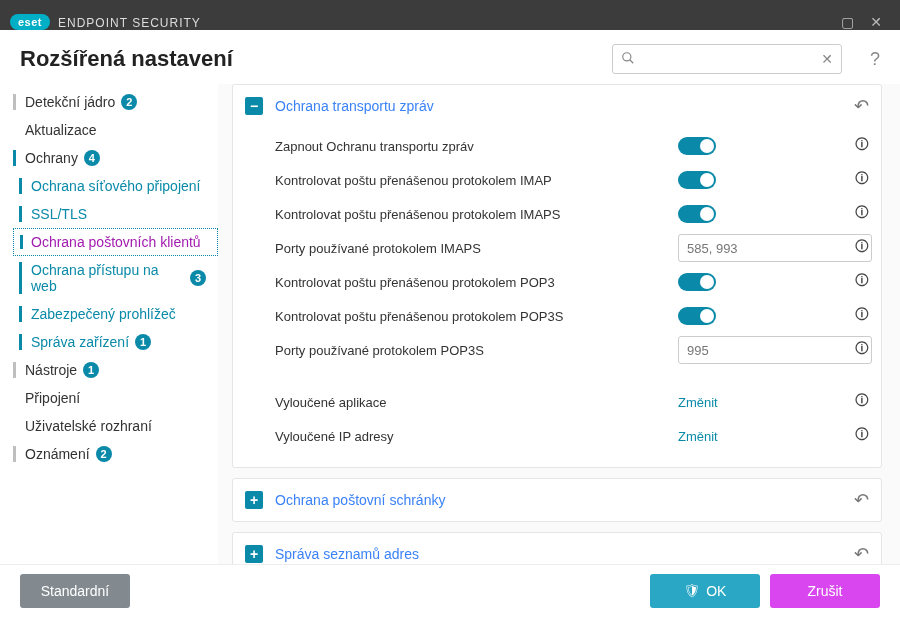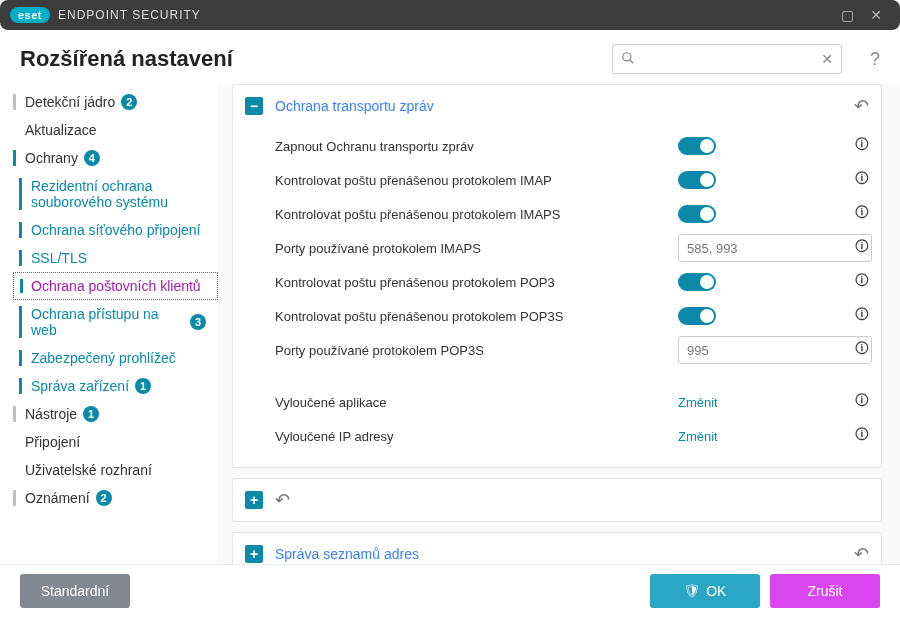--- a/index.html
+++ b/index.html
@@ -1,19 +1,19 @@
 <!DOCTYPE html>
 <html><head>
 <meta charset="utf-8">
 <style>
   * { box-sizing: border-box; margin: 0; padding: 0; font-family: "Segoe UI", Arial, sans-serif; }
   html, body { width: 900px; height: 620px; overflow: hidden; background: #fff; }
 
   
-  .titlebar { height: 30px; background: #3c3c3c; color: #fff; display: flex; align-items: center; padding: 0 10px; font-size: 12px; border-radius: 8px; }
+  .titlebar { height: 30px; background: #3c3c3c; color: #fff; display: flex; align-items: flex-end; padding: 0 10px; font-size: 12px; }
   .titlebar .logo { background: #00aec6; color: #fff; font-weight: 700; font-size: 11px; padding: 2px 8px; border-radius: 9px; letter-spacing: 0.5px; }
   .titlebar .product { margin-left: 8px; color: #ddd; letter-spacing: 1px; }
   .titlebar .spacer { flex: 1; }
   .winbtn { color: #bbb; font-size: 14px; padding: 0 8px; cursor: default; }
 
   
   .header { display: flex; align-items: center; padding: 14px 20px 10px 20px; gap: 16px; }
   .header h1 { font-size: 22px; font-weight: 600; color: #222; }
   .header .spacer { flex: 1; }
   .searchwrap { position: relative; width: 230px; height: 30px; border: 1px solid #ccc; border-radius: 3px; background: #fff; display: flex; align-items: center; }
@@ -119,23 +119,20 @@
     <div class="item top">
       <span>Aktualizace</span>
     </div>
 
     <div class="item top activehl sub" style="font-weight:400;">
       <span>Ochrany</span>
       <span class="badge">4</span>
     </div>
     <div class="subgroup">
       <div class="item sub activehl">
-        <span>Rezidentní ochrana souborového systému</span>
-      </div>
-      <div class="item sub activehl">
         <span>Ochrana síťového připojení</span>
       </div>
       <div class="item sub activehl">
         <span>SSL/TLS</span>
       </div>
       <div class="item sub activehl current">
         <span>Ochrana poštovních klientů</span>
       </div>
       <div class="item sub activehl">
         <span>Ochrana přístupu na web</span>
@@ -241,20 +238,21 @@
                 <span class="linkbtn">Změnit</span>
               </span>
           <span class="info">🛈</span>
         </div>
       </div>
     </div>
 
     <div class="section">
       <div class="sec-head">
         <span class="sec-toggle">+</span>
+        <span class="sec-title">Ochrana poštovní schránky</span>
         <span class="revert">↶</span>
       </div>
     </div>
 
     <div class="section">
       <div class="sec-head">
         <span class="sec-toggle">+</span>
         <span class="sec-title">Správa seznamů adres</span>
         <span class="revert">↶</span>
       </div>

